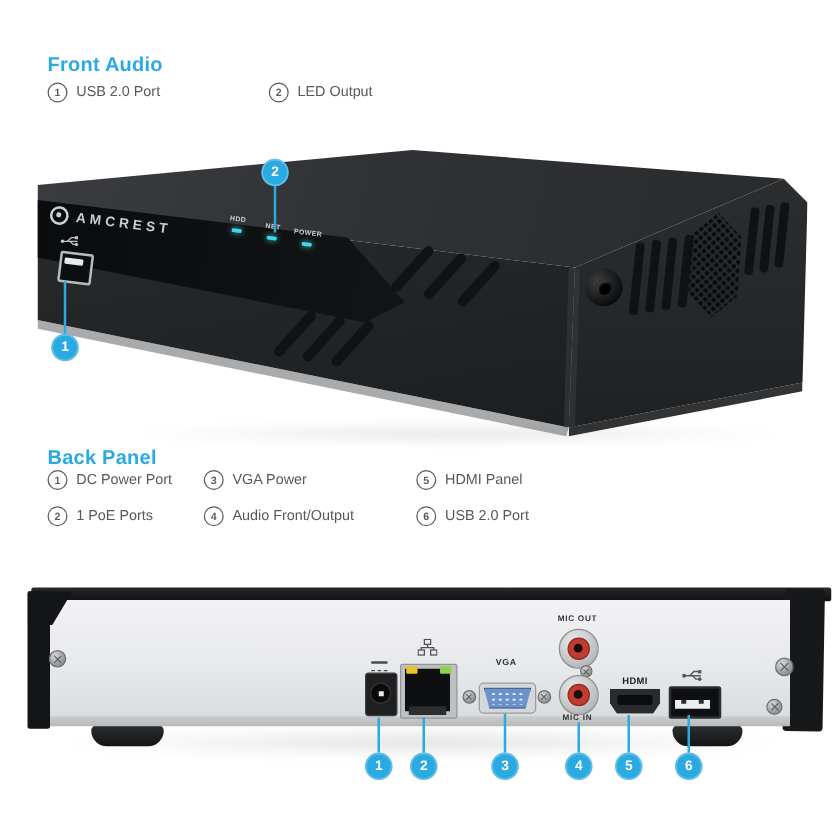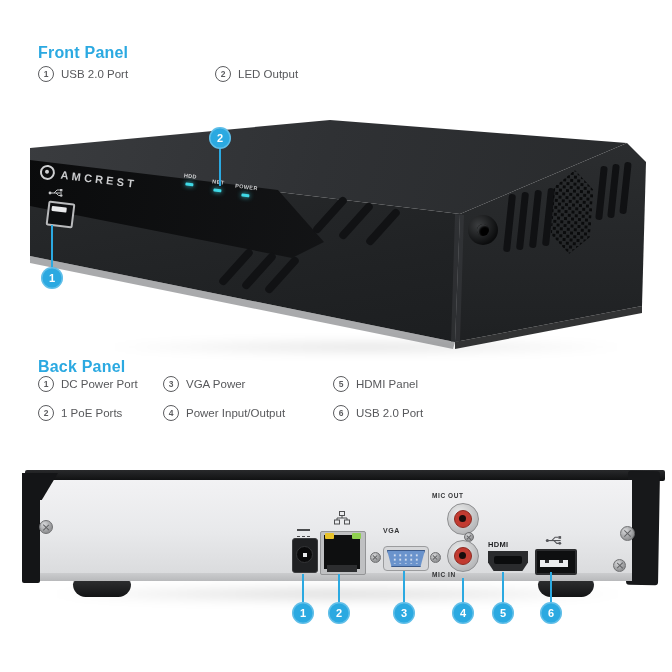--- a/index.html
+++ b/index.html
@@ -71,21 +71,21 @@
            background:linear-gradient(180deg,#f2f2f4 0%,#e8e9eb 55%,#dadbdd 100%);}
   .b-lip{position:absolute;left:23px;top:105px;width:594px;height:8px;
          background:linear-gradient(#cbccce,#b8b9bb);}
   .foot{position:absolute;top:112px;height:17px;background:linear-gradient(#2d2e30,#131415);
         border-radius:5px 5px 14px 14px;}
   .screw{position:absolute;border-radius:50%;
          background:radial-gradient(circle at 35% 30%,#d9dadc,#9b9c9e 60%,#7e7f81);
          border:1px solid #6f7072;}
   .screw::before,.screw::after{content:"";position:absolute;left:15%;top:48%;width:70%;height:1px;background:#616264;}
   .screw::before{transform:rotate(45deg);} .screw::after{transform:rotate(-45deg);}
-  .port-label{position:absolute;font-size:7px;font-weight:bold;color:#333436;
+  .port-label{position:absolute;font-size:7px;font-weight:bold;color:#333436;text-align:center;
               letter-spacing:.6px;white-space:nowrap;}
   .dc-port{position:absolute;left:277px;top:70px;width:24px;height:33px;background:#1f2022;
            border:1px solid #3c3d3f;border-radius:3px;}
   .dc-port::before{content:"";position:absolute;left:3px;top:7px;width:15px;height:15px;border-radius:50%;
            background:#0a0a0b;border:1.5px solid #343537;}
   .dc-port::after{content:"";position:absolute;left:10px;top:14px;width:4px;height:4px;background:#e8e9eb;}
   .dc-mark{position:absolute;left:282px;top:61px;width:13px;height:5px;
            border-top:2px solid #4a4b4d;border-bottom:1px dashed #4a4b4d;}
   .eth-port{position:absolute;left:305px;top:63px;width:44px;height:42px;background:#bfc0c2;
             border:1px solid #939496;border-radius:2px;}
@@ -107,21 +107,21 @@
              clip-path:polygon(0 0,100% 0,100% 58%,86% 100%,14% 100%,0 58%);}
   .hdmi-port::after{content:"";position:absolute;left:6px;top:5px;width:28px;height:8px;background:#0b0c0d;border-radius:2px;}
   .usb-back{position:absolute;left:520px;top:81px;width:38px;height:22px;background:#0e0f10;
             border:2px solid #2c2d2f;border-radius:2px;}
   .usb-back::before{content:"";position:absolute;left:3px;top:9px;width:28px;height:7px;background:#ecedef;}
   .usb-back::after{content:"";position:absolute;left:8px;top:9px;width:4px;height:3px;background:#2c2d2f;box-shadow:14px 0 #2c2d2f;}
 </style>
 </head>
 <body>
 
-<h2 class="sec-title" style="left:38px;top:31px;">Front Panel</h2>
+<h2 class="sec-title" style="left:38px;top:31px;">Front Audio</h2>
 
 <div class="li" style="left:38px;top:66px;">
   <span class="lnum">1</span>
   <span class="llabel">USB 2.0 Port</span>
 </div>
 <div class="li" style="left:215px;top:66px;">
   <span class="lnum">2</span>
   <span class="llabel">LED Output</span>
 </div>
 
@@ -195,21 +195,21 @@
 <div class="li" style="left:38px;top:405px;">
   <span class="lnum">2</span>
   <span class="llabel">1 PoE Ports</span>
 </div>
 <div class="li" style="left:163px;top:376px;">
   <span class="lnum">3</span>
   <span class="llabel">VGA Power</span>
 </div>
 <div class="li" style="left:163px;top:405px;">
   <span class="lnum">4</span>
-  <span class="llabel">Power Input/Output</span>
+  <span class="llabel">Audio Front/Output</span>
 </div>
 <div class="li" style="left:333px;top:376px;">
   <span class="lnum">5</span>
   <span class="llabel">HDMI Panel</span>
 </div>
 <div class="li" style="left:333px;top:405px;">
   <span class="lnum">6</span>
   <span class="llabel">USB 2.0 Port</span>
 </div>
 

